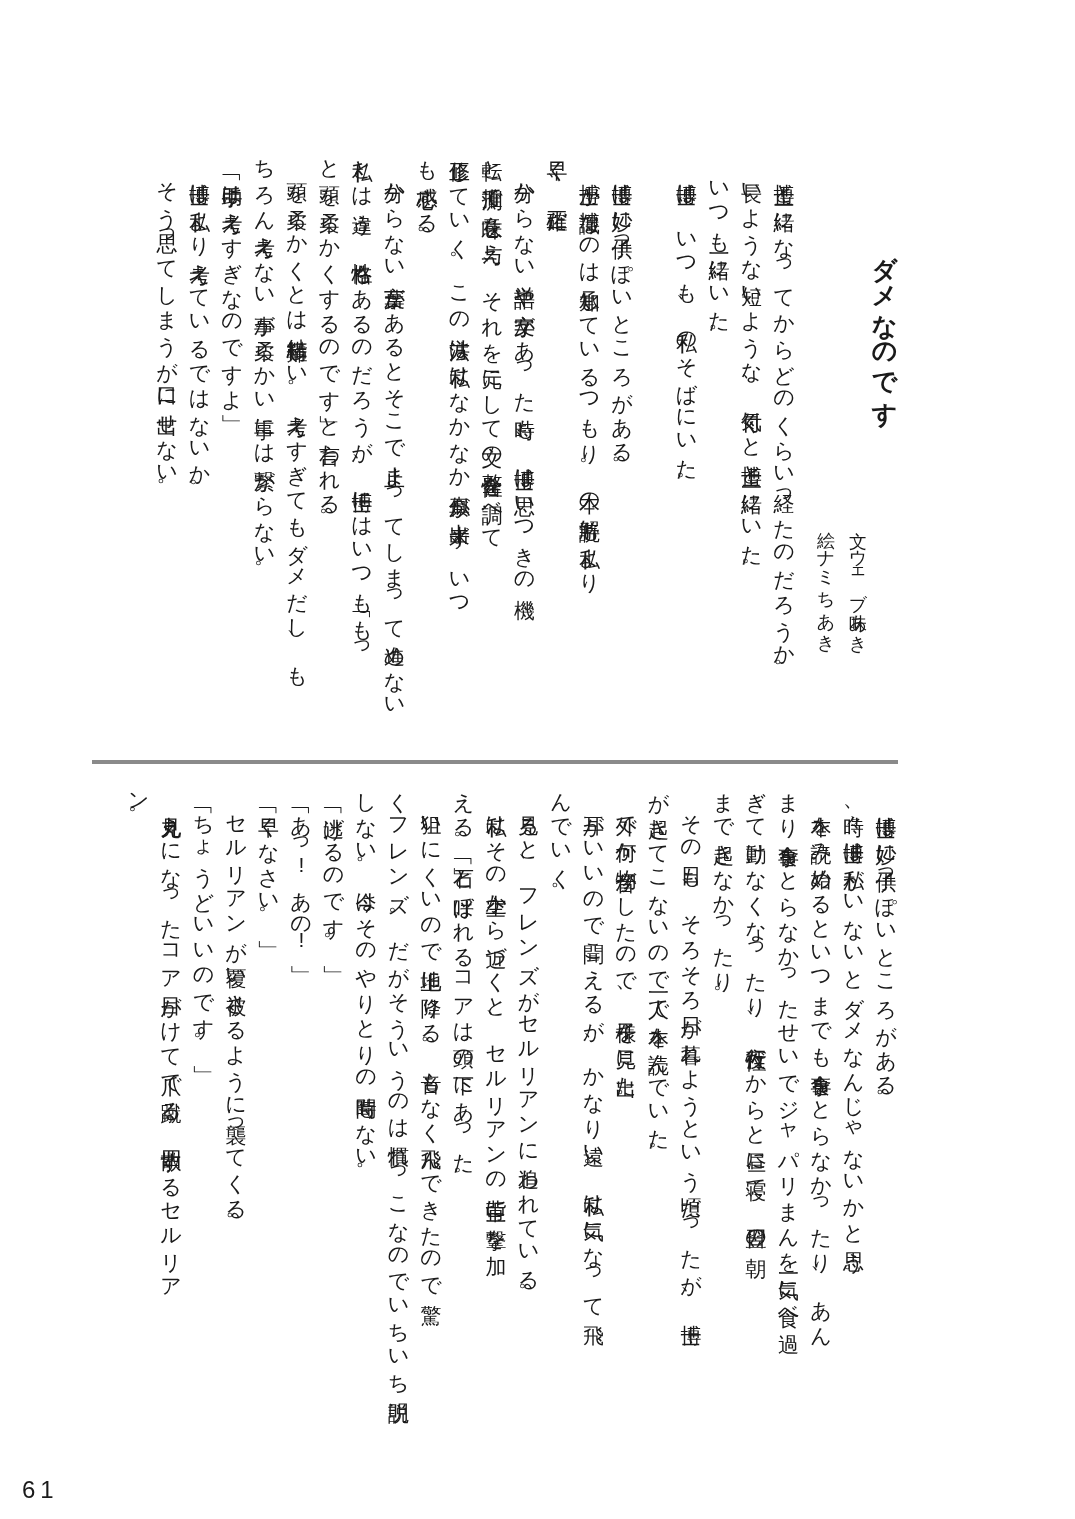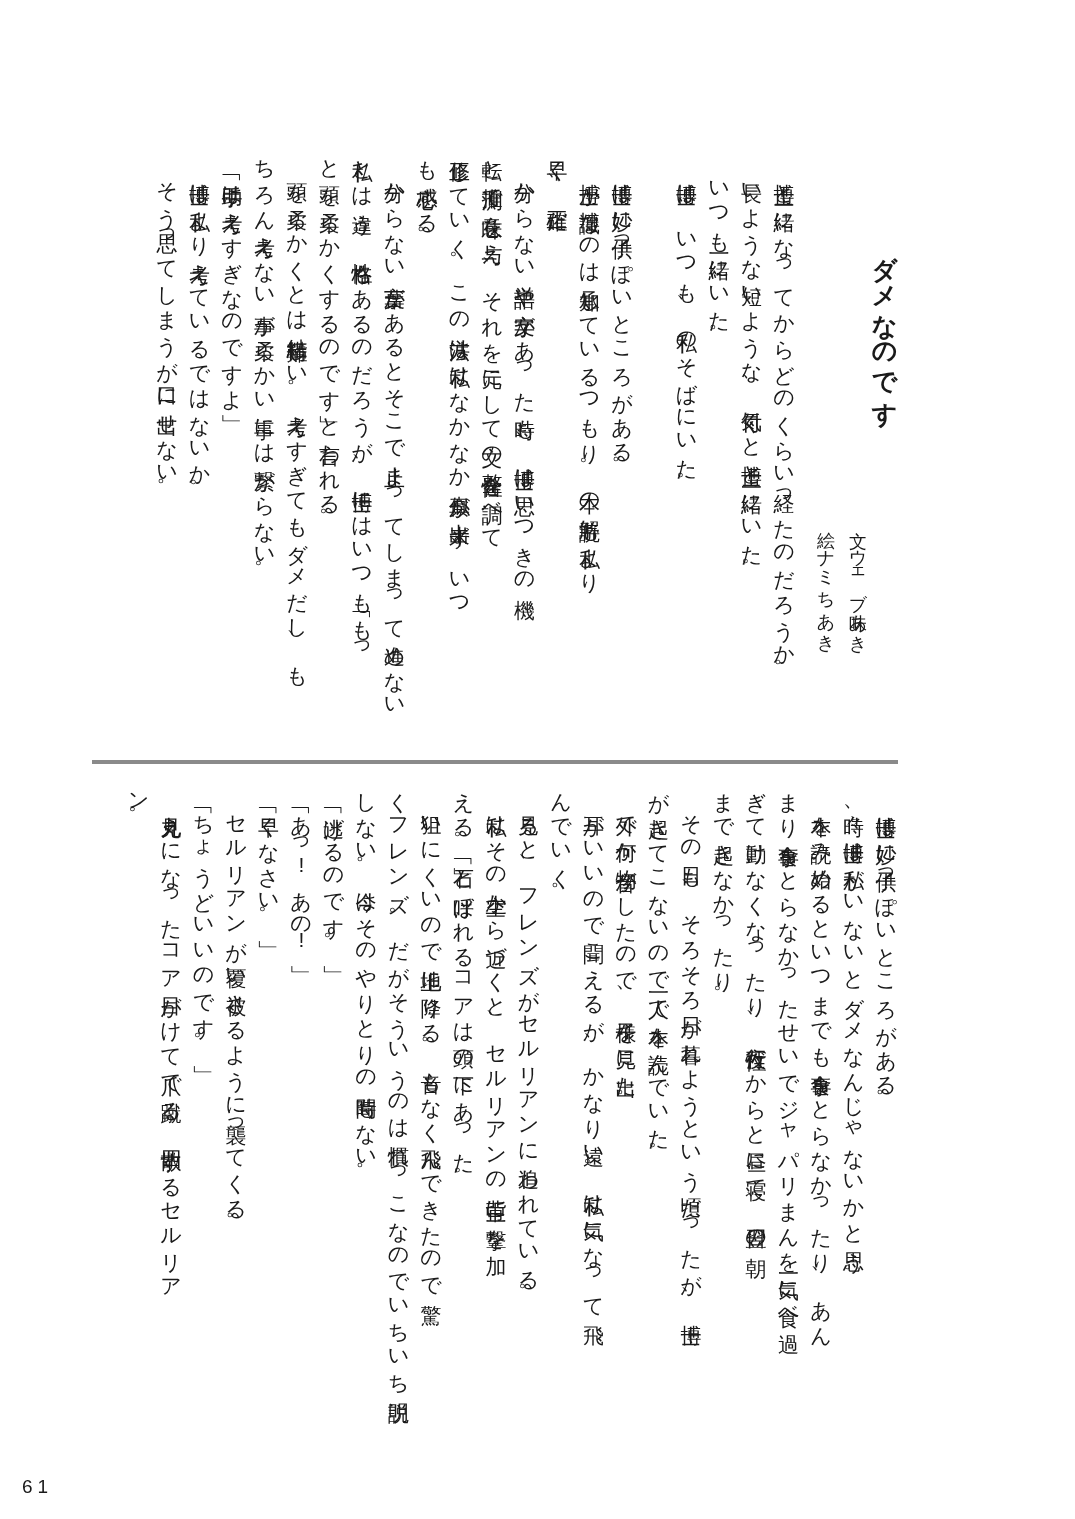--- a/index.html
+++ b/index.html
@@ -48,21 +48,21 @@
     width: 806px;
     height: 4px;
     background: #8a8a8a;
     border: none;
     margin: 0;
   }
   .page-number {
     position: absolute;
     left: 22px;
     top: 1476px;
-    font-size: 19px;
+    font-size: 24px;
     letter-spacing: 5px;
     color: #1a1a1a;
   }
 </style>
 </head>
 <body>
 
 <div class="page">
 
   <div class="title-block vtext">

